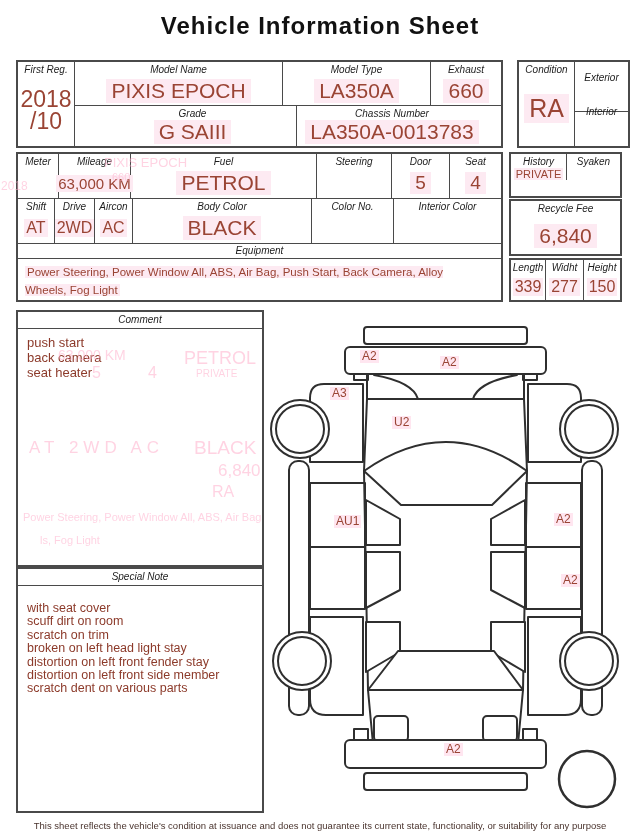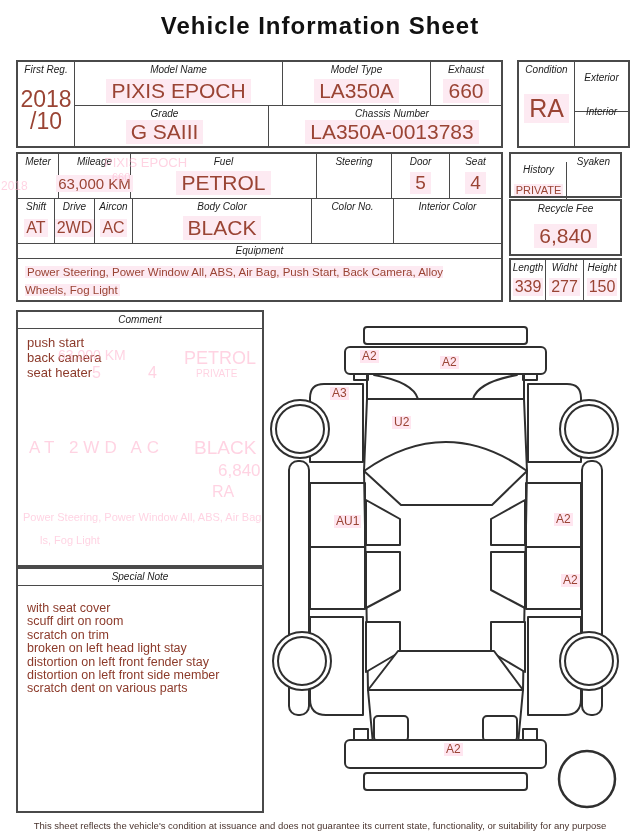--- a/index.html
+++ b/index.html
@@ -51,21 +51,21 @@
       <div class="vw">
           <span class="val hl" style="font-size:21px;">LA350A</span>
         </div>
     </div>
     <div class="c bb" style="left:413px;top:0;width:70px;height:44px;">
       <div class="hdr">Exhaust</div>
       <div class="vw">
           <span class="val hl" style="font-size:21px;">660</span>
         </div>
     </div>
-    <div class="c br" style="left:43px;top:44px;width:208px;height:40px;">
+    <div class="c br" style="left:71px;top:44px;width:208px;height:40px;">
       <div class="hdr">Grade</div>
       <div class="vw" style="top:12px;">
           <span class="val hl" style="font-size:21px;">G SAIII</span>
         </div>
     </div>
     <div class="c" style="left:265px;top:44px;width:218px;height:40px;">
       <div class="hdr">Chassis Number</div>
       <div class="vw" style="top:12px;">
           <span class="val hl" style="font-size:21px;">LA350A-0013783</span>
         </div>
@@ -170,21 +170,21 @@
 
     <div class="c bb" style="left:0;top:90px;width:483px;height:15px;">
       <div class="hdr" style="padding-top:1px;">Equipment</div>
     </div>
     <div class="c" style="left:0;top:105px;width:483px;height:41px;padding:3px 16px 0 7px;">
       <span class="val hl" style="font-size:11.5px;line-height:14px;white-space:normal;padding:0 2px;">Power Steering, Power Window All, ABS, Air Bag, Push Start, Back Camera, Alloy Wheels, Fog Light</span>
     </div>
   </div>
 
   <div class="box" style="left:509px;top:152px;width:113px;height:46px;">
-    <div class="c br" style="left:0;top:8px;width:56px;height:42px;">
+    <div class="c br" style="left:0;top:0;width:56px;height:26px;">
       <div class="hdr">History</div>
       <div class="vw">
           <span class="val hl" style="font-size:11px;padding:0 2px;">PRIVATE</span>
         </div>
     </div>
     <div class="c" style="left:56px;top:0;width:53px;height:42px;">
       <div class="hdr">Syaken</div>
       <div class="vw">
           <span class="val"></span>
         </div>

